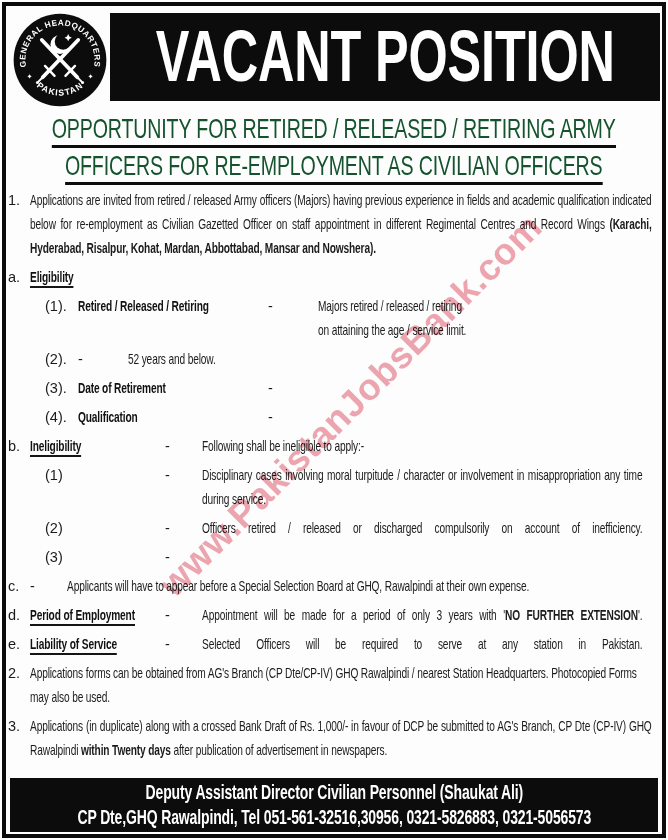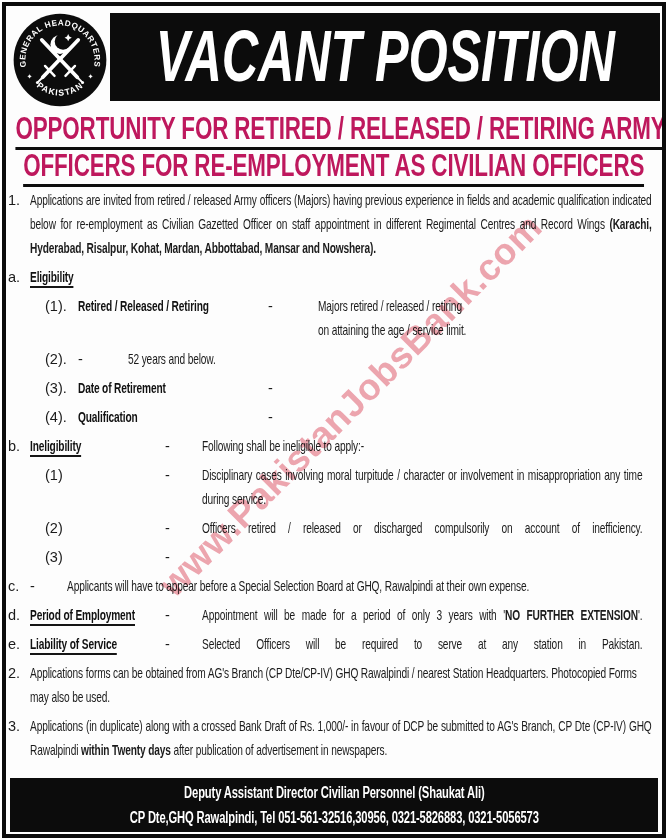--- a/index.html
+++ b/index.html
@@ -11,46 +11,46 @@
   .n{display:block;width:143%;transform:scaleX(0.70);transform-origin:0 0;letter-spacing:-0.2px;}
   .nc{display:block;width:143%;margin-left:-21.5%;transform:scaleX(0.70);transform-origin:50% 0;letter-spacing:-0.2px;}
   .b{font-weight:700;color:#111;}
   .u{border-bottom:2px solid #151515;padding-bottom:1px;}
   .just{text-align:justify;}
   .stretch{text-align:justify;-moz-text-align-last:justify;text-align-last:justify;}
 
   
   .hdr{position:relative;height:98px;}
   .seal{position:absolute;left:4px;top:4px;}
-  .banner{position:absolute;left:104px;top:7px;width:550px;height:88px;background:#0c0c0c;font-style:italic;}
+  .banner{position:absolute;left:104px;top:7px;width:550px;height:88px;background:#0c0c0c;}
   .banner .bt{font-size:72px;line-height:86px;font-weight:700;color:#ffffff;text-align:center;white-space:nowrap;}
 
   
-  .heading{margin:6px 10px 4px;text-align:center;font-size:32px;font-weight:700;color:#be185d;}
+  .heading{margin:6px 10px 4px;text-align:center;font-size:28px;font-weight:400;color:#14532d;}
   .hline{line-height:37px;white-space:nowrap;}
   .hline .hu{border-bottom:3px solid #0d0d0d;padding-bottom:1px;}
 
   
   .body{font-size:14.5px;line-height:24px;}
   .row{display:flex;margin-bottom:5px;}
   .pnum{margin-left:2px;width:22px;flex:none;}
   .ptext{flex:1;padding-right:11px;min-width:0;}
   .slet{margin-left:2px;width:22px;flex:none;}
   .anum{margin-left:39px;width:33px;flex:none;}
   .albl{width:190px;flex:none;min-width:0;}
   .adash{width:50px;flex:none;}
   .aval{flex:1;padding-right:16px;min-width:0;}
   .blab{width:135px;flex:none;min-width:0;}
   .bdash{width:37px;flex:none;}
   .bval{flex:1;padding-right:20px;min-width:0;}
   .binum{margin-left:39px;width:120px;flex:none;}
 
   
   .footer{position:absolute;left:4px;right:4px;bottom:2px;height:54px;background:#0c0c0c;color:#fff;
-          text-align:center;font-weight:700;font-size:16px;}
+          text-align:center;font-weight:700;font-size:20px;}
   .fline{line-height:25px;white-space:nowrap;}
   .footer .pad{padding-top:2px;}
 
   
   .wm{position:absolute;left:89px;top:394px;width:480px;height:40px;text-align:center;
       font-size:37px;font-weight:700;letter-spacing:0.5px;color:rgba(222,77,98,0.50);
       transform:rotate(-45deg);mix-blend-mode:multiply;z-index:5;pointer-events:none;white-space:nowrap;}
 </style>
 </head>
 <body>

